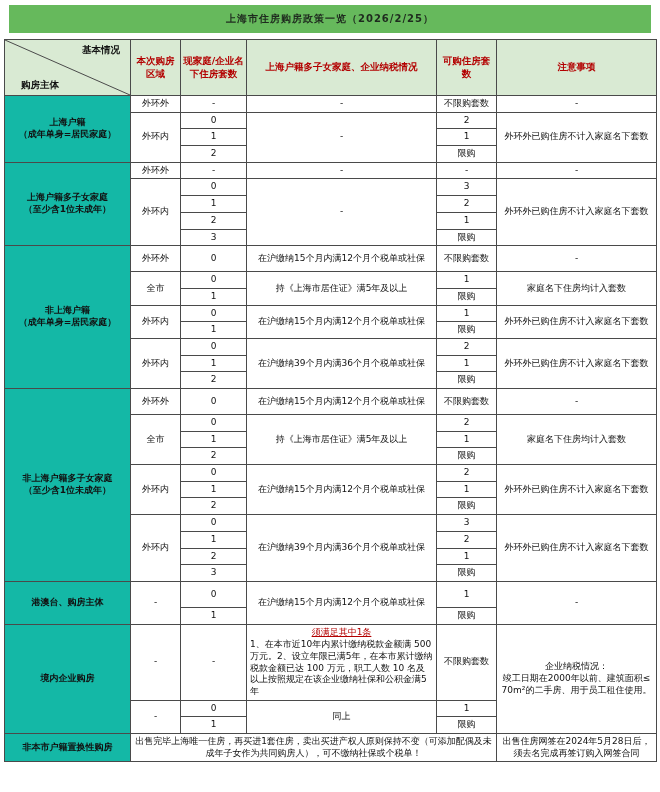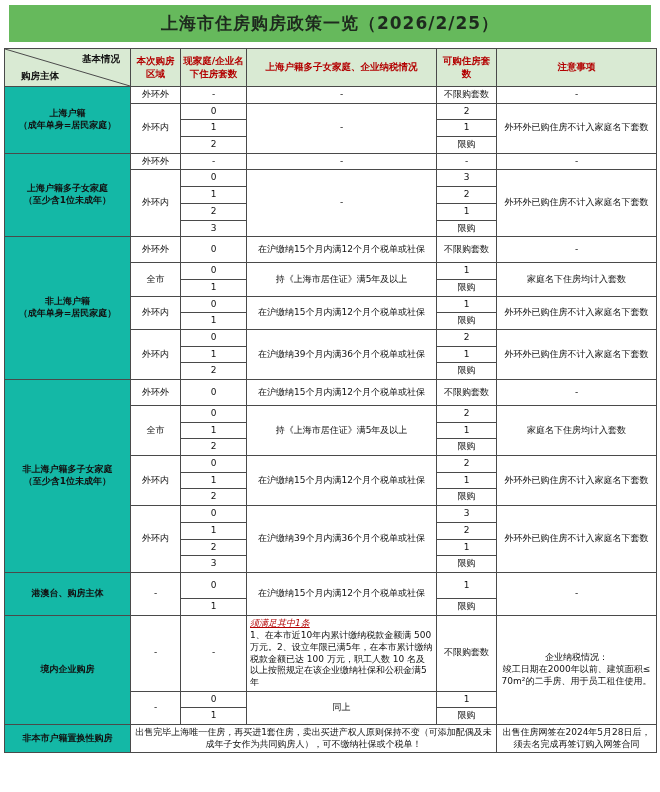--- a/index.html
+++ b/index.html
@@ -3,21 +3,21 @@
 <meta charset="utf-8">
 <style>
   html,body{margin:0;padding:0;background:#ffffff;}
   body{font-family:"DejaVu Sans","Liberation Sans",sans-serif;color:#111;}
   .page{width:660px;min-height:792px;box-sizing:border-box;padding:5px 4px;background:#fff;}
   .title-bar{
     margin:0 5px 6px 5px;
     background:#66b95c;
     color:#1e2a1e;
     font-weight:bold;
-    font-size:17px;
+    font-size:10px;
     text-align:center;
     padding:7px 20px;
     letter-spacing:1px;
   }
   table.policy{
     border-collapse:collapse;
     width:652px;
     table-layout:fixed;
   }
   table.policy th, table.policy td{
@@ -30,34 +30,34 @@
     word-break:break-all;
     box-sizing:border-box;
   }
   table.policy th{
     background:#d9ead3;
     color:#b30000;
     font-weight:bold;
     font-size:9.5px;
     padding:4px 2px;
   }
-  th.corner{position:relative;height:38px;padding:0;margin-top:28px;}
+  th.corner{position:relative;height:56px;padding:0;margin-top:28px;}
   .corner-top{position:absolute;top:4px;right:10px;color:#111;font-weight:bold;font-size:9.5px;}
   .corner-bottom{position:absolute;bottom:4px;left:16px;color:#111;font-weight:bold;font-size:9.5px;}
   .corner-svg{position:absolute;left:0;top:0;width:100%;height:100%;}
   td.subject{
     background:#14b8a6;
     font-weight:bold;
     color:#111;
     white-space:pre-line;
     font-size:9.5px;
   }
   td.pre{white-space:pre-line;}
   td.left{text-align:left;}
-  .tax-head{display:block;color:#b30000;font-style:italic;text-decoration:underline;text-align:left;margin-bottom:1px;}
+  .tax-head{display:block;color:#b30000;text-decoration:underline;text-align:center;margin-bottom:1px;}
   .tax-body{display:block;text-align:left;}
   td.tall{height:70px;}
   td.h2{height:26px;}
 </style>
 </head>
 <body>
 
 <div class="page">
 
   <div class="title-bar">上海市住房购房政策一览（2026/2/25）</div>

